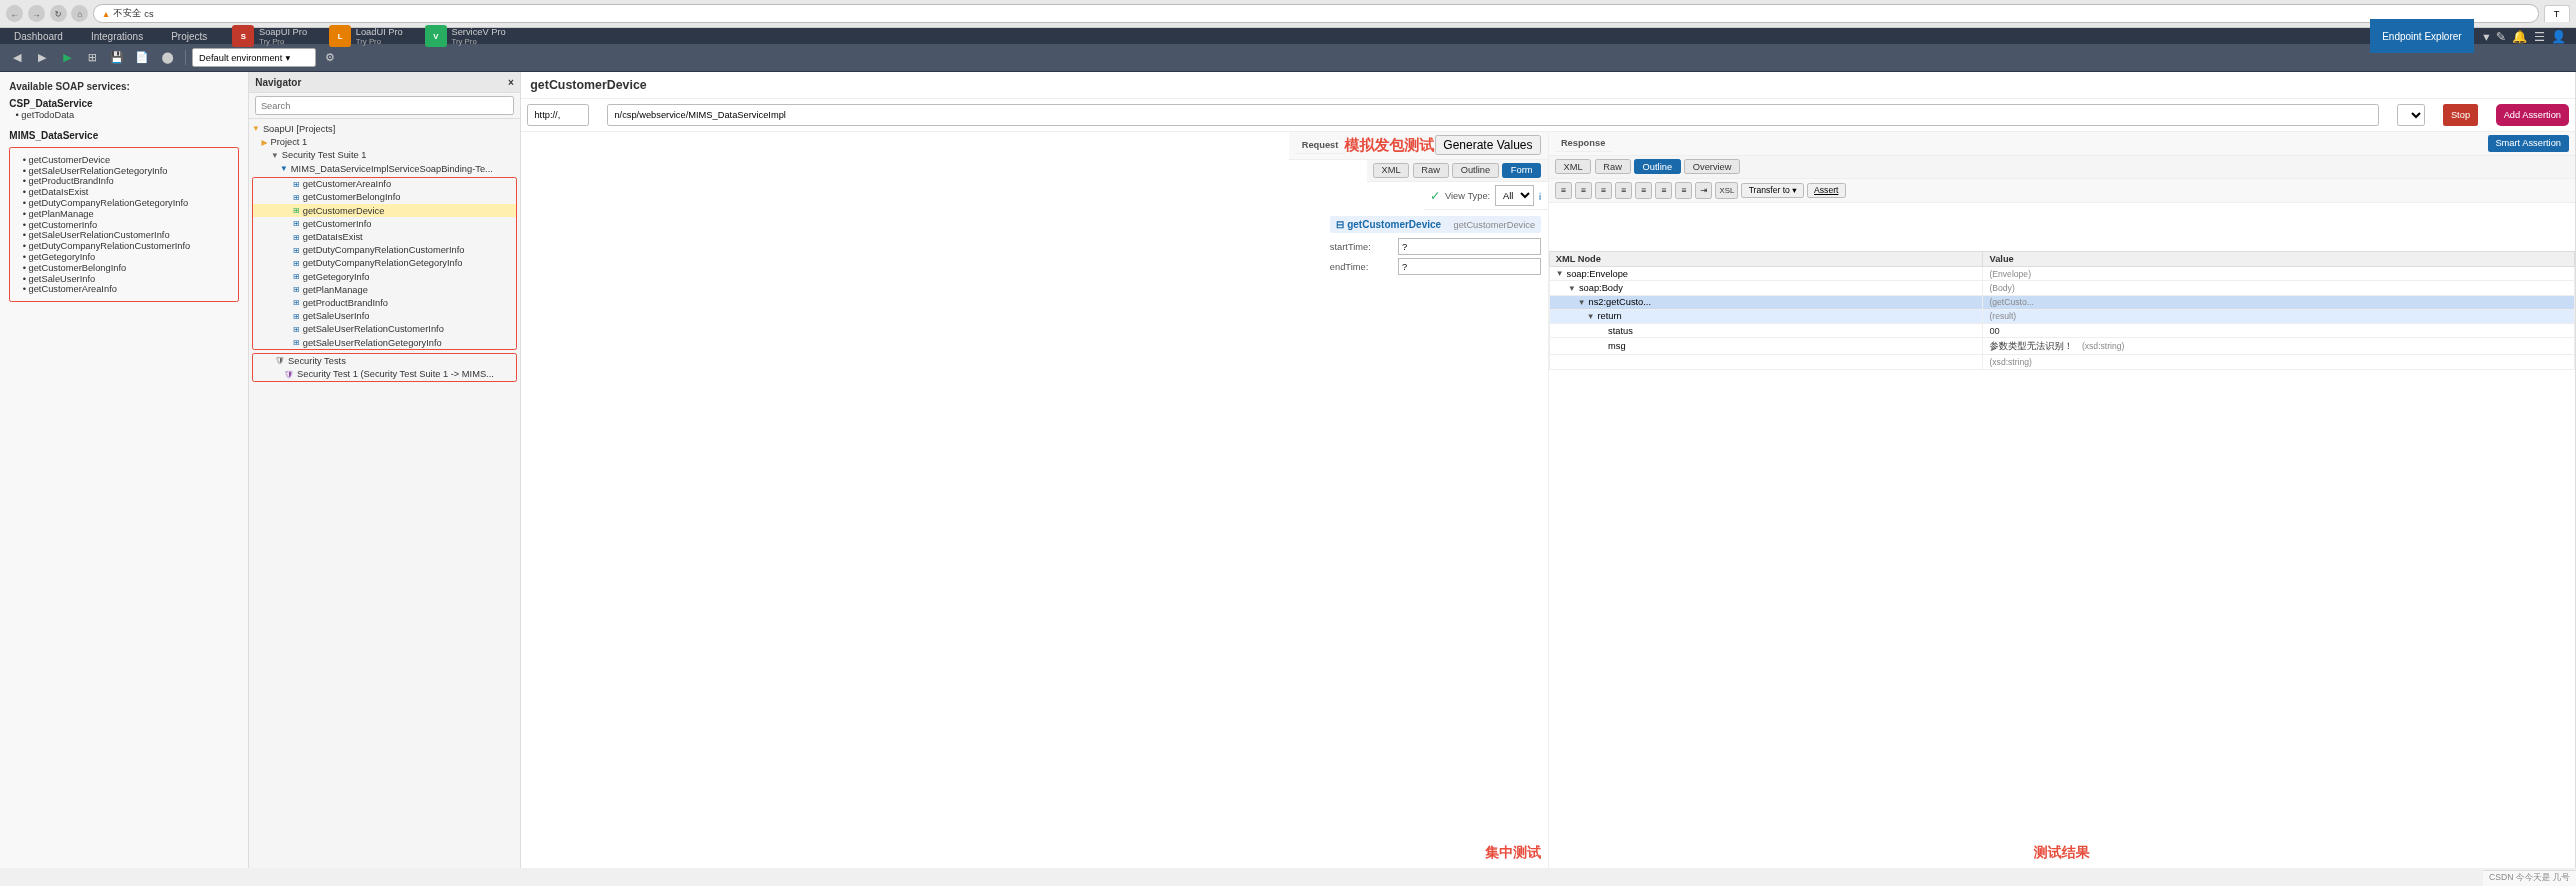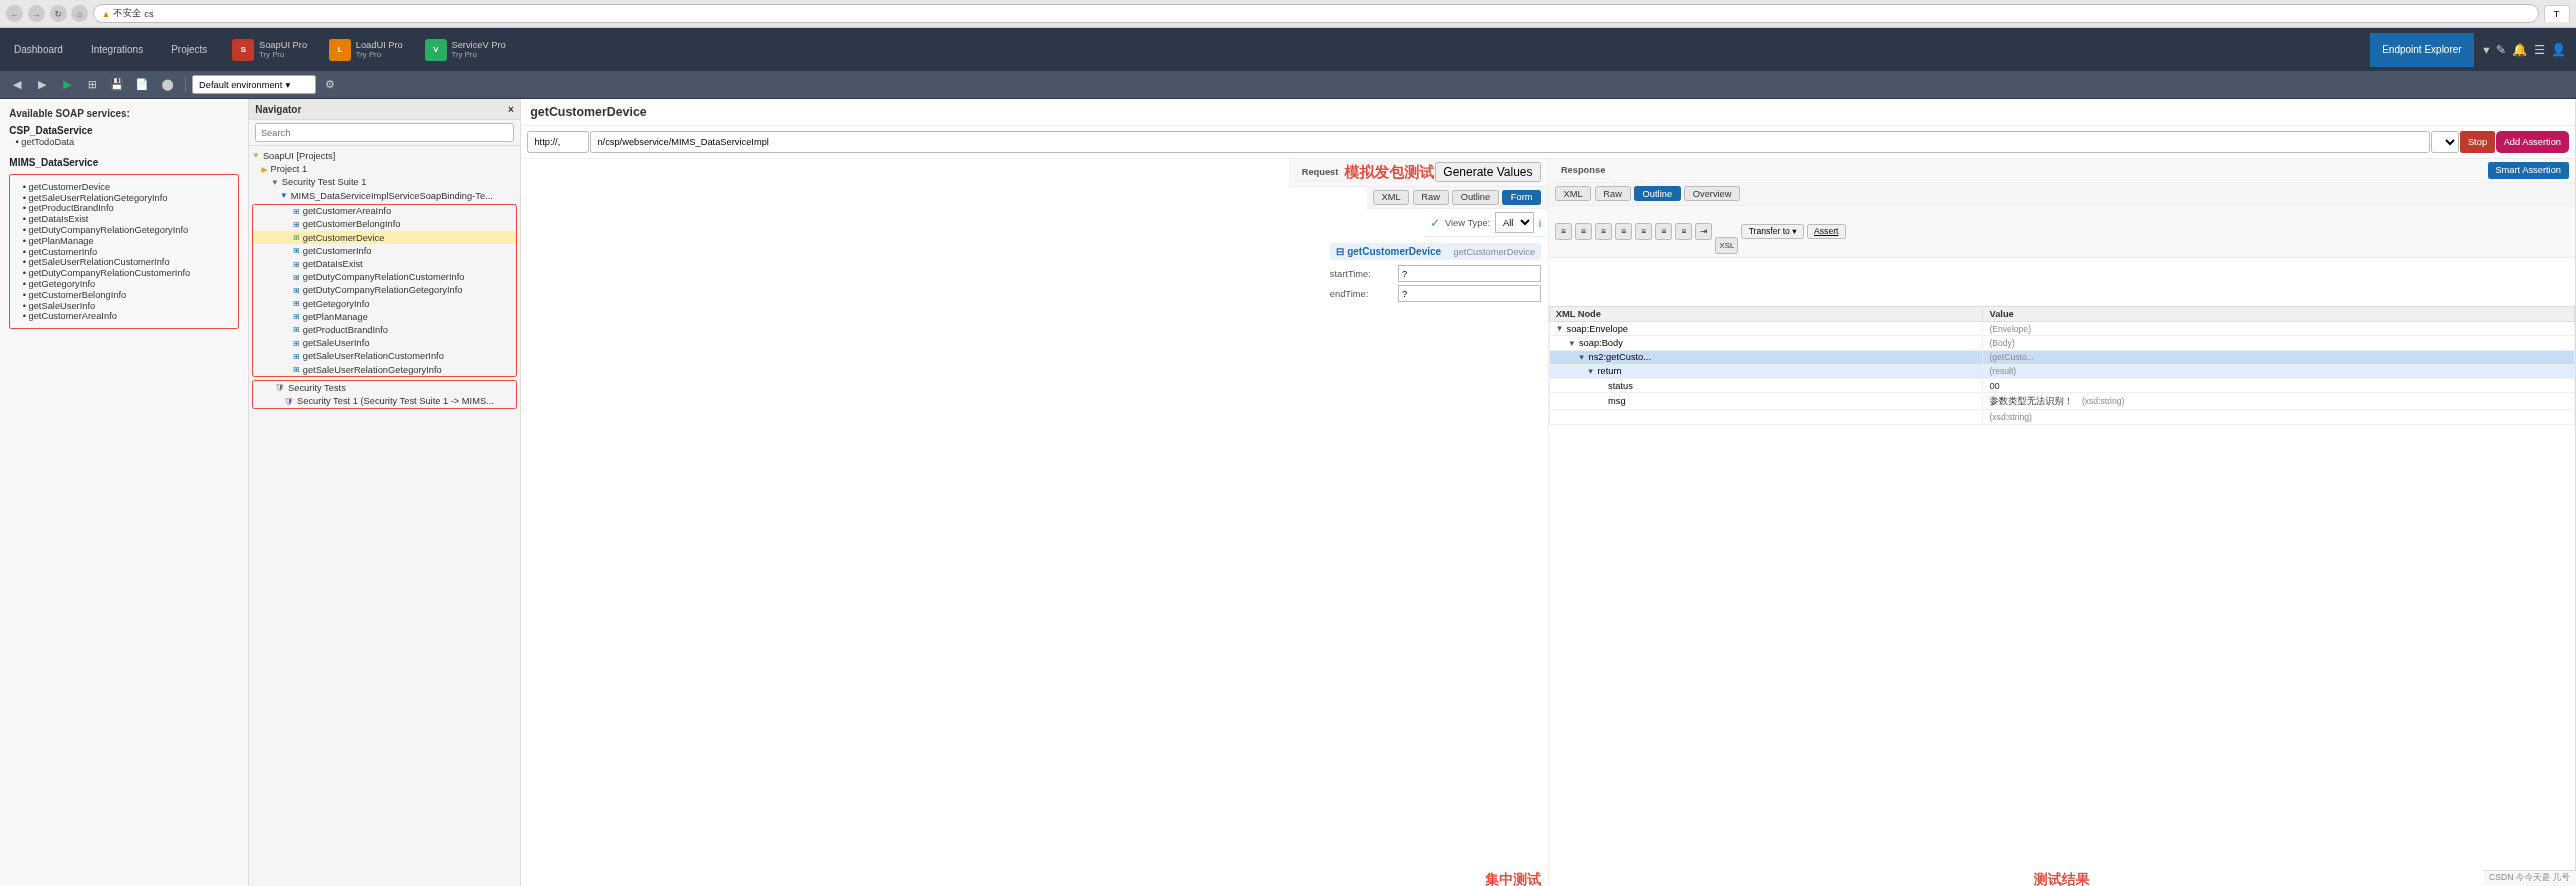--- a/index.html
+++ b/index.html
@@ -42,21 +42,21 @@
       padding: 3.1px 9.3px;
       font-size: 9.3px;
       border-radius: 3.1px 3.1px 0 0;
     }
 
     
     .app-nav {
       display: flex;
       align-items: center;
       background: #2d3748;
-      height: 43px;
+      height: 16px;
       padding: 0 0;
       gap: 0;
     }
     .nav-item {
       color: #ccc;
       padding: 0 14px;
       height: 34px;
       display: flex;
       align-items: center;
       font-size: 10px;
@@ -249,21 +249,21 @@
     }
     .request-title {
       font-size: 12.4px;
       font-weight: bold;
       color: #333;
     }
     .url-bar {
       display: flex;
       align-items: center;
       padding: 4.7px 6.2px;
-      gap: 1px;
+      gap: 18px;
       border-bottom: 0.8px solid #eee;
     }
     .url-input {
       flex: 1;
       height: 22px;
       border: 0.8px solid #bbb;
       border-radius: 2.3px;
       padding: 0 6.2px;
       font-size: 9.3px;
     }
@@ -787,21 +787,21 @@
 
         <div class="response-toolbar">
           <div class="resp-icon-btn">≡</div>
           <div class="resp-icon-btn">≡</div>
           <div class="resp-icon-btn">≡</div>
           <div class="resp-icon-btn">≡</div>
           <div class="resp-icon-btn">≡</div>
           <div class="resp-icon-btn">≡</div>
           <div class="resp-icon-btn">≡</div>
           <div class="resp-icon-btn">⇥</div>
-          <div class="resp-icon-btn" style="width:auto; padding: 0 3.1px; font-size:7.8px;margin-top:28px;">XSL</div>
+          <div class="resp-icon-btn" style="width:auto; padding: 0 3.1px; font-size:7.8px;">XSL</div>
           <div class="transfer-btn">Transfer to ▾</div>
           <div class="assert-btn">Assert</div>
         </div>
 
         <div class="xml-tree-table">
           <table class="xml-table">
             <thead>
               <tr>
                 <th>XML Node</th>
                 <th>Value</th>

